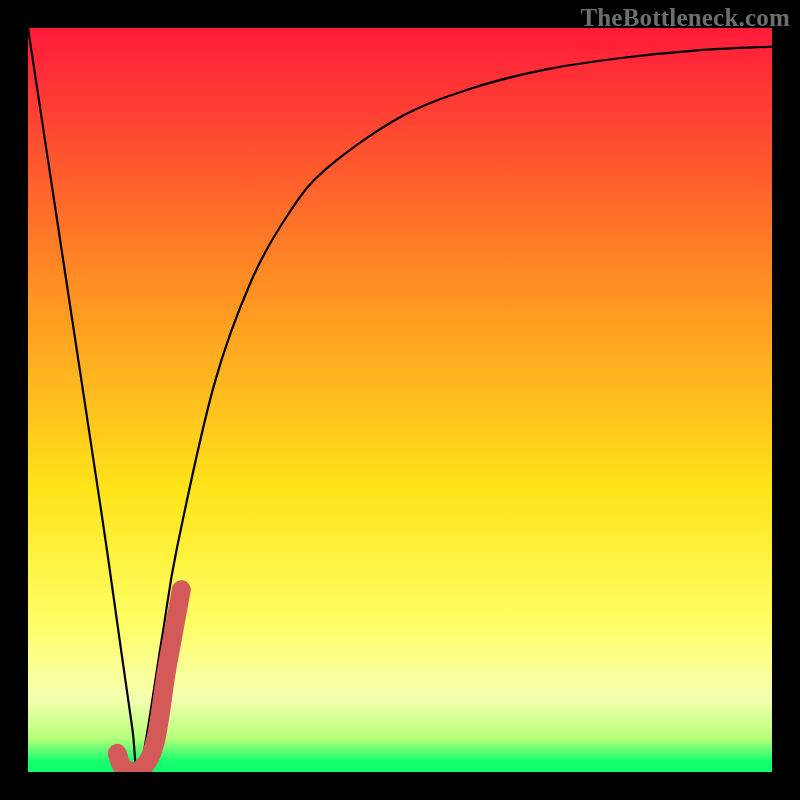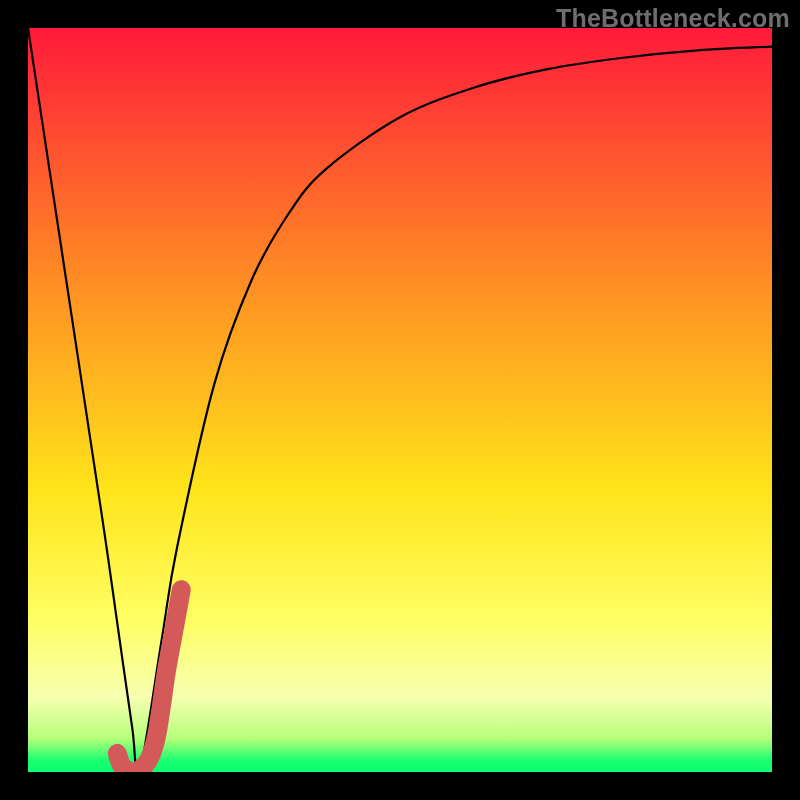--- a/index.html
+++ b/index.html
@@ -22,21 +22,21 @@
     position: absolute;
     left: 28px;
     top: 28px;
     width: 744px;
     height: 744px;
   }
   .watermark {
     position: absolute;
     top: 4px;
     right: 10px;
-    font-family: Liberation Sans, sans-serif;
+    font-family: Liberation Serif, serif;
     font-size: 25px;
     font-weight: 600;
     color: #6e6e6e;
     letter-spacing: 0.2px;
   }
 </style>
 </head>
 <body>
 
 <div class="frame">

